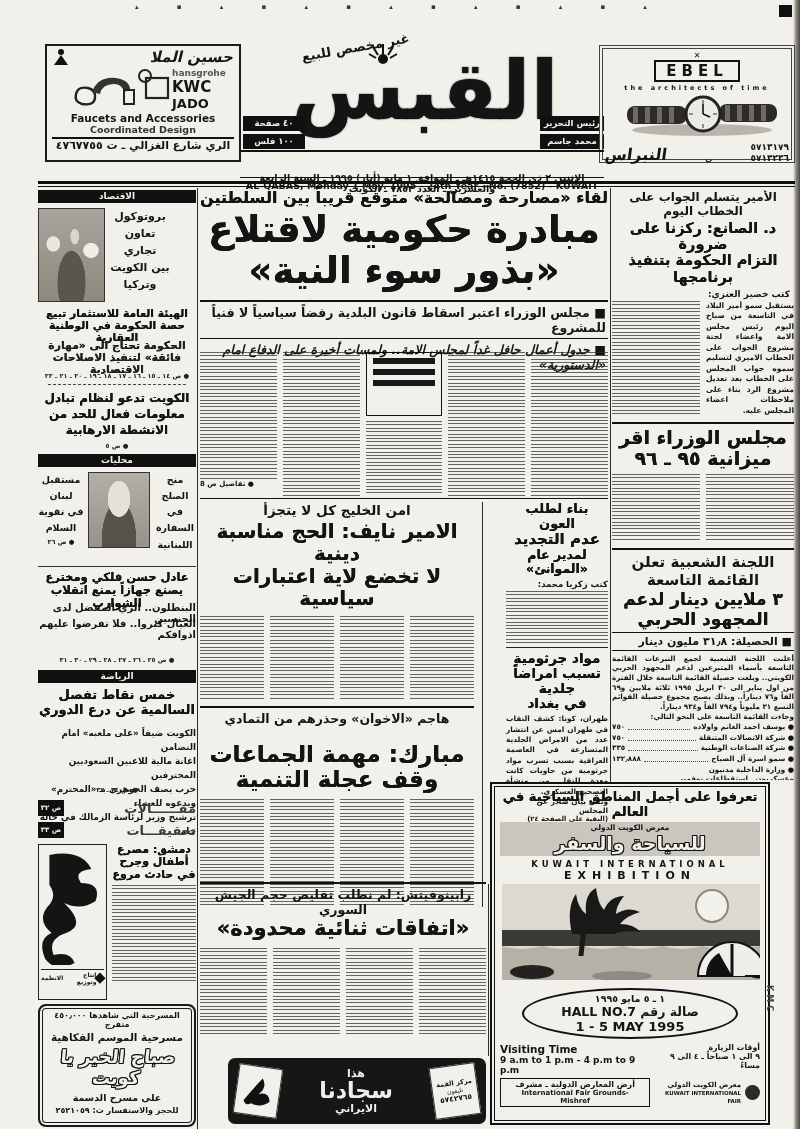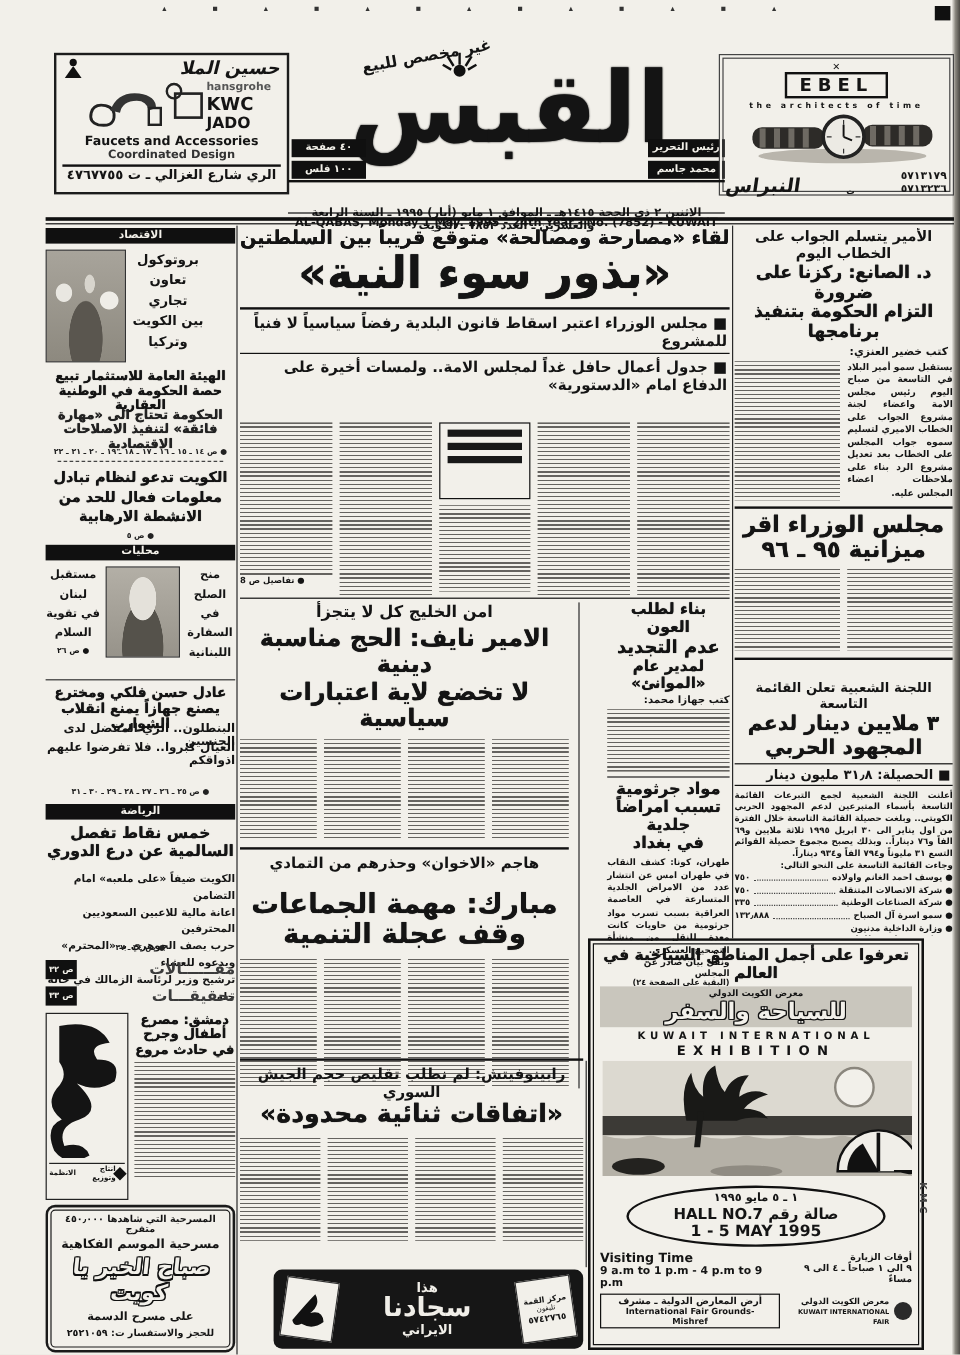--- a/index.html
+++ b/index.html
@@ -138,23 +138,24 @@
   <div class="abs c ltr" style="left:240px;top:177px;width:364px;border-top:1px solid #111;font-size:9.5px;font-weight:bold;padding-top:2px;">AL-QABAS, Monday 1 May. 1995 - 24th Year - No. (7852) - KUWAIT</div>
   <div class="abs rule" style="left:38px;top:181px;width:757px;height:3px;"></div>
   <div class="abs rule" style="left:38px;top:186px;width:757px;height:1px;"></div>
 
   <div class="abs" style="left:197px;top:188px;width:1px;height:941px;background:#2a2a2a;"></div>
   <div class="abs" style="left:610px;top:188px;width:1px;height:594px;background:#2a2a2a;"></div>
   <div class="abs" style="left:488px;top:884px;width:1px;height:172px;background:#2a2a2a;"></div>
 
   <div class="abs" style="left:200px;top:188px;width:408px;">
     <div class="kick" style="font-size:16px;text-shadow:0 0 .5px #000;">لقاء «مصارحة ومصالحة» متوقع قريباً بين السلطتين</div>
+    <div class="hl" style="font-size:37px;margin-top:2px;">مبادرة حكومية لاقتلاع</div>
     <div class="hl" style="font-size:37px;">«بذور سوء النية»</div>
     <div style="border-top:2px solid #111;margin-top:8px;padding:3px 2px;font-size:12.5px;font-weight:bold;text-align:right;">■ مجلس الوزراء اعتبر اسقاط قانون البلدية رفضاً سياسياً لا فنياً للمشروع</div>
-    <div style="border-top:1px solid #111;padding:3px 2px;font-size:12.5px;font-weight:bold;text-align:right;">■ جدول أعمال حافل غداً لمجلس الامة.. ولمسات أخيرة على الدفاع امام «الدستورية»</div>
+    <div style="border-top:1px solid #111;padding:3px 2px;font-size:12.5px;font-weight:bold;text-align:right;font-style:italic;">■ جدول أعمال حافل غداً لمجلس الامة.. ولمسات أخيرة على الدفاع امام «الدستورية»</div>
   </div>
 
   <div class="abs cols" style="left:200px;top:352px;width:408px;height:144px;">
     <div class="tx"></div>
     <div class="tx"></div>
     <div>
       <div class="inset3" style="border:1.5px solid #111;height:64px;margin-bottom:5px;">
           <i></i>
           <i></i>
           <i></i>
@@ -168,21 +169,21 @@
     </div>
   </div>
   <div class="abs rule" style="left:200px;top:498px;width:408px;height:1px;"></div>
 
   <div class="abs" style="left:200px;top:502px;width:408px;display:flex;direction:rtl;gap:8px;">
 
     <div style="width:126px;border-left:1px solid #2a2a2a;padding-left:23px;">
       <div class="hl" style="font-size:13px;">بناء لطلب العون</div>
       <div class="hl" style="font-size:15px;">عدم التجديد</div>
       <div class="hl" style="font-size:12.5px;">لمدير عام «الموانئ»</div>
-      <div style="font-size:8.5px;font-weight:bold;margin:3px 0 2px;">كتب جهازا محمد:</div>
+      <div style="font-size:8.5px;font-weight:bold;margin:3px 0 2px;">كتب زكريا محمد:</div>
       <div class="tx" style="height:52px;"></div>
       <div class="hl" style="font-size:13.5px;border-top:1px solid #222;margin-top:4px;padding-top:3px;">مواد جرثومية</div>
       <div class="hl" style="font-size:13.5px;">تسبب امراضاً جلدية</div>
       <div class="hl" style="font-size:13.5px;">في بغداد</div>
       <div style="font-size:7.4px;font-weight:bold;line-height:1.4;text-align:justify;margin-top:3px;">طهران، كونا: كشف النقاب في طهران امس عن انتشار عدد من الامراض الجلدية المتسارعة في العاصمة العراقية بسبب تسرب مواد جرثومية من حاويات كانت معدة للنقل من منشأة التصحيح العسكري.</div>
       <div style="font-size:7.4px;font-weight:bold;">ونقل بيان صادر عن المجلس</div>
       <div style="font-size:6.8px;font-weight:bold;">(البقية على الصفحة ٢٤)</div>
     </div>
 
     <div style="flex:1;">
@@ -244,21 +245,21 @@
     <div class="cols" style="height:116px;">
       <div style="font-size:7.6px;line-height:1.38;text-align:justify;font-weight:bold;overflow:hidden;">يستقبل سمو أمير البلاد في التاسعة من صباح اليوم رئيس مجلس الامة واعضاء لجنة مشروع الجواب على الخطاب الاميري لتسليم سموه جواب المجلس على الخطاب بعد تعديل مشروع الرد بناء على ملاحظات اعضاء المجلس عليه.</div>
       <div class="tx"></div>
     </div>
     <div class="hl" style="font-size:19px;border-top:2px solid #111;margin-top:5px;padding-top:3px;">مجلس الوزراء اقر</div>
     <div class="hl" style="font-size:19px;">ميزانية ٩٥ ـ ٩٦</div>
     <div class="cols" style="height:68px;margin-top:5px;">
       <div class="tx"></div>
       <div class="tx"></div>
     </div>
-    <div class="kick" style="font-size:11px;border-top:2px solid #111;margin-top:6px;padding-top:17px;">اللجنة الشعبية تعلن القائمة التاسعة</div>
+    <div class="kick" style="font-size:15px;border-top:2px solid #111;margin-top:6px;padding-top:3px;">اللجنة الشعبية تعلن القائمة التاسعة</div>
     <div class="hl" style="font-size:17px;margin-top:1px;">٣ ملايين دينار لدعم</div>
     <div class="hl" style="font-size:17px;">المجهود الحربي</div>
     <div style="font-size:11px;font-weight:bold;border-top:1.5px solid #111;border-bottom:1.5px solid #111;padding:2px;margin-top:3px;text-align:right;">■ الحصيلة: ٣١٫٨ مليون دينار</div>
     <div style="font-size:7.2px;font-weight:bold;line-height:1.35;text-align:justify;height:58px;overflow:hidden;margin-top:3px;">أعلنت اللجنة الشعبية لجمع التبرعات القائمة التاسعة بأسماء المتبرعين لدعم المجهود الحربي الكويتي.. وبلغت حصيلة القائمة التاسعة خلال الفترة من اول يناير الى ٣٠ ابريل ١٩٩٥ ثلاثة ملايين و٦٩ الفاً و٧٦ ديناراً.. وبذلك يصبح مجموع حصيلة القوائم التسع ٣١ مليوناً و٧٩٤ الفاً و٩٣٤ ديناراً.</div>
     <div style="font-size:7.2px;font-weight:bold;">وجاءت القائمة التاسعة على النحو التالي:</div>
     <div>
       <div class="donrow">
           <span>● يوسف احمد الغانم واولاده</span>
           <span class="dots"></span>
           <span class="amt">٧٥٠</span>

